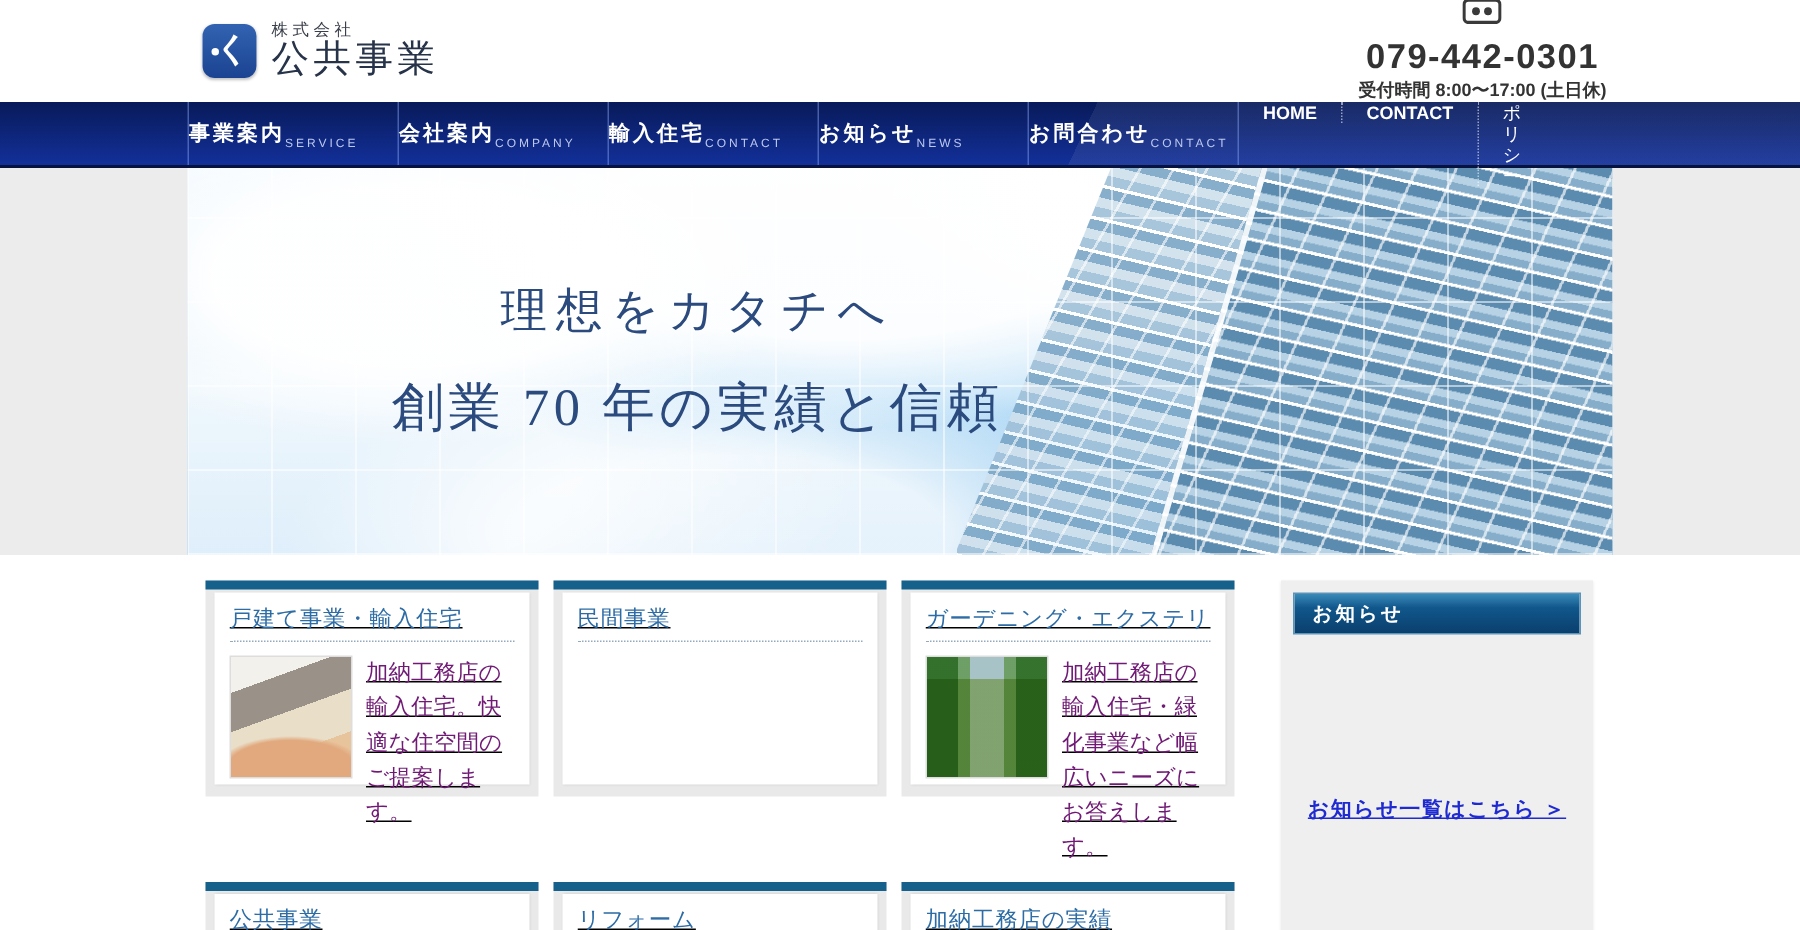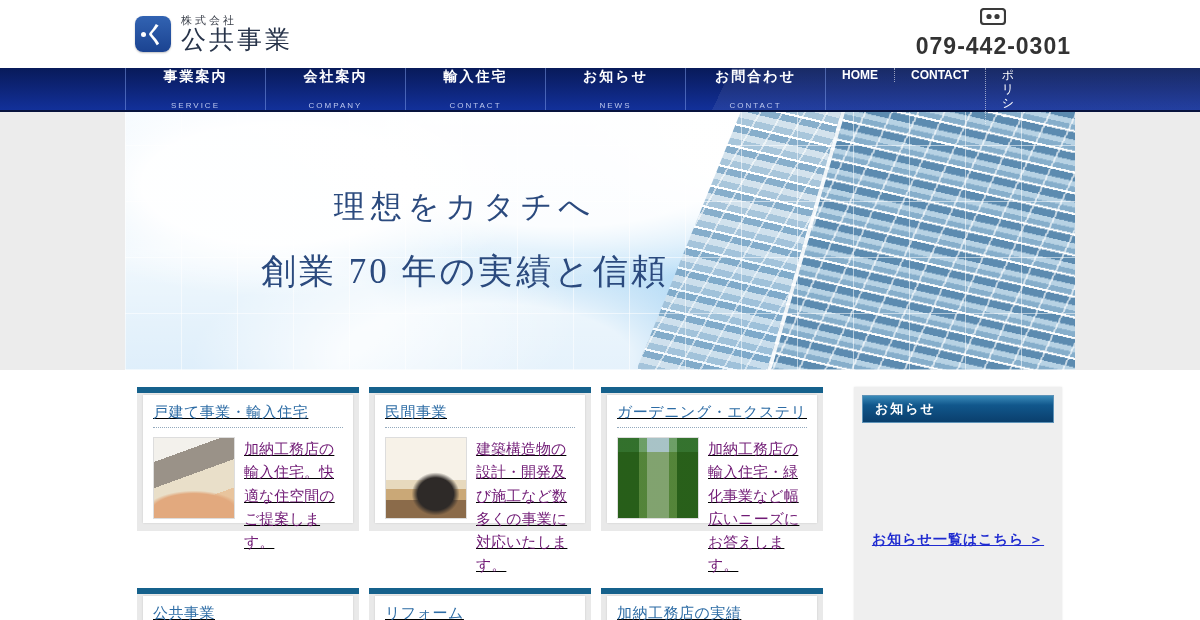--- a/index.html
+++ b/index.html
@@ -24,21 +24,21 @@
   .phone-row{display:flex;align-items:center;gap:8px;flex-direction:column;}
   .phone-number{font-size:23px;font-weight:bold;color:#333;letter-spacing:1px;}
   .phone-hours{font-size:12px;font-weight:bold;color:#333;margin-top:1px;}
   
   .nav{height:42px;background:linear-gradient(180deg,#081a5a 0%,#0d2476 45%,#12309a 100%);
     border-bottom:2px solid #07133d;position:relative;}
   .nav::after{content:"";position:absolute;inset:0;pointer-events:none;
     background:linear-gradient(115deg,transparent 60%,rgba(255,255,255,.07) 60%);}
   .nav-inner{width:950px;margin:0 auto;display:flex;height:100%;position:relative;z-index:1;}
   .nav-menu{display:flex;height:100%;}
-  .nav-item{width:139px;display:flex;flex-direction:column;align-items:center;justify-content:space-between;
+  .nav-item{width:139px;display:flex;flex-direction:row;align-items:center;justify-content:flex-start;
     border-left:1px solid rgba(130,160,235,.5);cursor:pointer;}
   .nav-item:last-child{border-right:1px solid rgba(130,160,235,.5);}
   .nav-item .jp{font-size:14px;font-weight:bold;color:#fff;letter-spacing:2px;}
   .nav-item .en{font-size:8px;color:#bcc8ef;letter-spacing:2px;margin-top:12px;}
   .nav-utility{flex:1;display:flex;align-items:flex-start;justify-content:flex-end;padding-right:34px;}
   .util-link{font-size:12px;color:#fff;padding:0 16px;line-height:14px;cursor:pointer;font-weight:bold;}
   .util-link + .util-link{border-left:1px dotted rgba(255,255,255,.55);}
   .util-link:last-child{font-weight:normal;letter-spacing:1px;}
   
   .hero-outer{height:258px;background:#ececec;}
@@ -120,20 +120,21 @@
     </div>
     <div class="phone-block">
       <div class="phone-row">
         <svg width="26" height="17" viewBox="0 0 26 17">
           <rect x="1" y="1" width="24" height="15" rx="3" fill="none" stroke="#3a3a3a" stroke-width="2.2"></rect>
           <circle cx="9" cy="8.5" r="2.6" fill="#3a3a3a"></circle>
           <circle cx="17" cy="8.5" r="2.6" fill="#3a3a3a"></circle>
         </svg>
         <span class="phone-number">079-442-0301</span>
       </div>
+      <div class="phone-hours">受付時間 8:00〜17:00 (土日休)</div>
     </div>
   </div>
 </div>
 
 <div class="nav">
   <div class="nav-inner">
     <div class="nav-menu" id="nav-menu">
         <div class="nav-item">
     <span class="jp">事業案内</span>
     <span class="en">SERVICE</span>
@@ -187,24 +188,20 @@
       <div class="card-row">
         <div class="card-img img-model-house-photo"></div>
         <div class="card-text">加納工務店の輸入住宅。快適な住空間のご提案します。</div>
       </div>
     </div>
   </div>
       <div class="card">
     <div class="card-bar"></div>
     <div class="card-inner">
       <div class="card-title">民間事業</div>
-      <div class="card-row">
-        <div class="card-img img-interior-photo"></div>
-        <div class="card-text">建築構造物の設計・開発及び施工など数多くの事業に対応いたします。</div>
-      </div>
     </div>
   </div>
       <div class="card">
     <div class="card-bar"></div>
     <div class="card-inner">
       <div class="card-title">ガーデニング・エクステリア事業</div>
       <div class="card-row">
         <div class="card-img img-trees-photo"></div>
         <div class="card-text">加納工務店の輸入住宅・緑化事業など幅広いニーズにお答えします。</div>
       </div>

